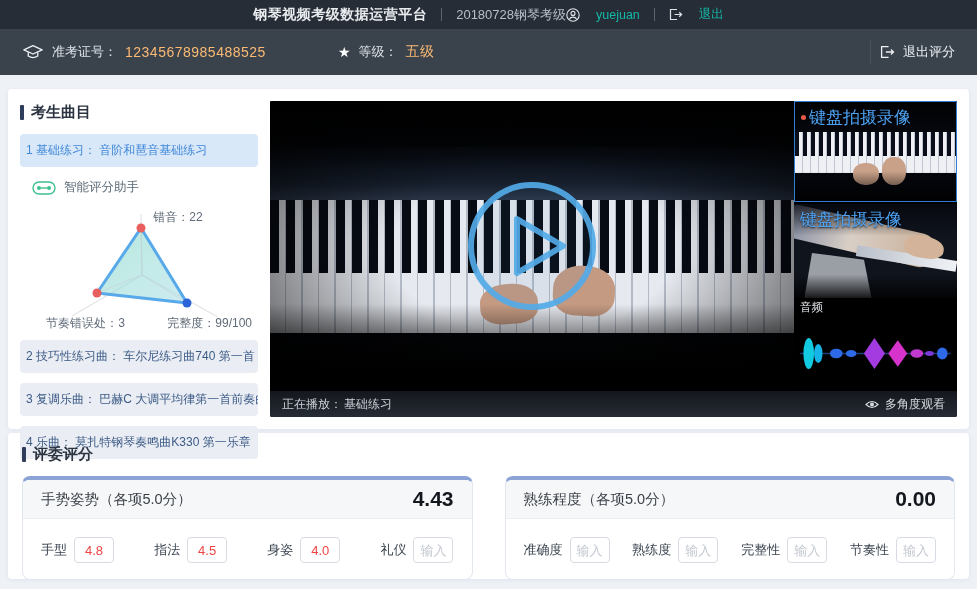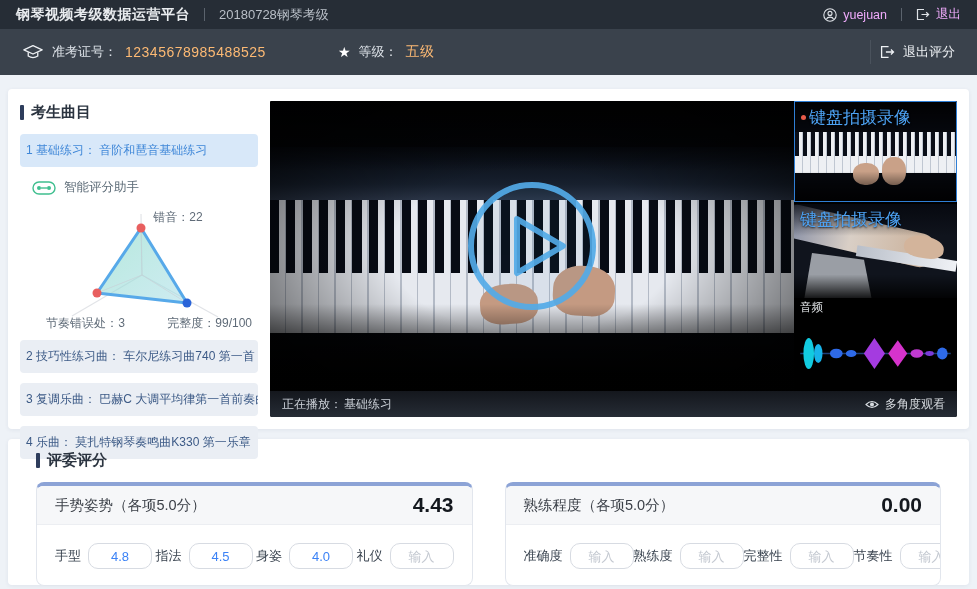--- a/index.html
+++ b/index.html
@@ -6,27 +6,27 @@
   html,body { width:977px; height:589px; overflow:hidden; }
   body {
     font-family:"Liberation Sans","DejaVu Sans",sans-serif;
     background:#eef2f7; color:#2b3440; font-size:13px;
   }
   svg { display:block; }
 
   
   .topbar {
     height:29px; background:#262d36; color:#e9ecef;
-    display:flex; align-items:center; justify-content:space-between; padding:0 16px;
+    display:flex; align-items:center; justify-content:center; padding:0 16px;
   }
   .tb-left, .tb-right { display:flex; align-items:center; }
   .app-title { font-size:14px; font-weight:bold; letter-spacing:.5px; }
   .tb-div { width:1px; height:13px; background:#5b636d; margin:0 14px; }
   .session-title { font-size:13px; color:#b9bfc7; }
-  .tb-btn { display:flex; align-items:center; gap:6px; color:#f0abfc; font-size:12.5px; cursor:pointer; }
+  .tb-btn { display:flex; align-items:center; gap:16px; color:#14b8a6; font-size:12.5px; cursor:pointer; }
 
   
   .subbar {
     height:46px; background:#3a424c; color:#eef1f4;
     display:flex; align-items:center; justify-content:space-between; padding:0 22px;
   }
   .sb-left { display:flex; align-items:center; }
   .sb-group { display:flex; align-items:center; gap:8px; }
   .sb-label { font-size:13px; color:#dde2e8; }
   .sb-value { font-size:14px; color:#fdba74; letter-spacing:.5px; }
@@ -110,32 +110,32 @@
   .audio-label { height:18px; padding:2px 6px 0; font-size:11.5px; color:#e6e9ec; }
   .waveform { flex:1; padding:4px 2px; }
 
   
   .control-bar { height:26px; flex:none; background:linear-gradient(180deg,#14171d,#262c35);
     display:flex; align-items:center; justify-content:space-between; padding:0 12px; }
   .now-playing { font-size:12px; color:#ced3da; display:flex; gap:2px; }
   .multi-angle { display:flex; align-items:center; gap:6px; font-size:12px; color:#d7dbe0; cursor:pointer; }
 
   
-  .score-card { margin-top:10px; padding:12px 28px 16px; height:146px; }
+  .score-card { margin-top:4px; padding:12px 14px 16px; height:146px; }
   .panels { display:flex; gap:32px; margin-top:12px; }
   .panel { flex:1; border:1px solid #e2e6ed; border-top:4px solid #8ca3d6; border-radius:8px; overflow:hidden; background:#fff; }
   .panel-head { display:flex; align-items:center; justify-content:space-between;
     background:#f6f7f9; padding:7px 18px; border-bottom:1px solid #eceef2; }
   .panel-title { font-size:14.5px; color:#3a3f47; }
   .panel-total { font-size:21px; font-weight:bold; color:#14181e; }
   .panel-body { display:flex; align-items:center; justify-content:space-between; padding:18px 18px 16px; }
   .field { display:flex; align-items:center; gap:7px; }
   .field-label { font-size:13px; color:#3a4450; white-space:nowrap;font-family:Liberation Serif, serif; }
-  .field input { width:64px; height:26px; border:1px solid #d7dbe2; border-radius:10px;
-    text-align:center; font-size:13px; color:#3b82f6; outline:none; background:#fff;
+  .field input { width:40px; height:26px; border:1px solid #d7dbe2; border-radius:4px;
+    text-align:center; font-size:13px; color:#ef4444; outline:none; background:#fff;
     font-family:"Liberation Sans","DejaVu Sans",sans-serif; }
   .field input::placeholder { color:#c3c8d0; }
 </style>
 </head>
 <body>
 
 <header class="topbar">
   <div class="tb-left">
     <span class="app-title">钢琴视频考级数据运营平台</span>
     <span class="tb-div"></span>

